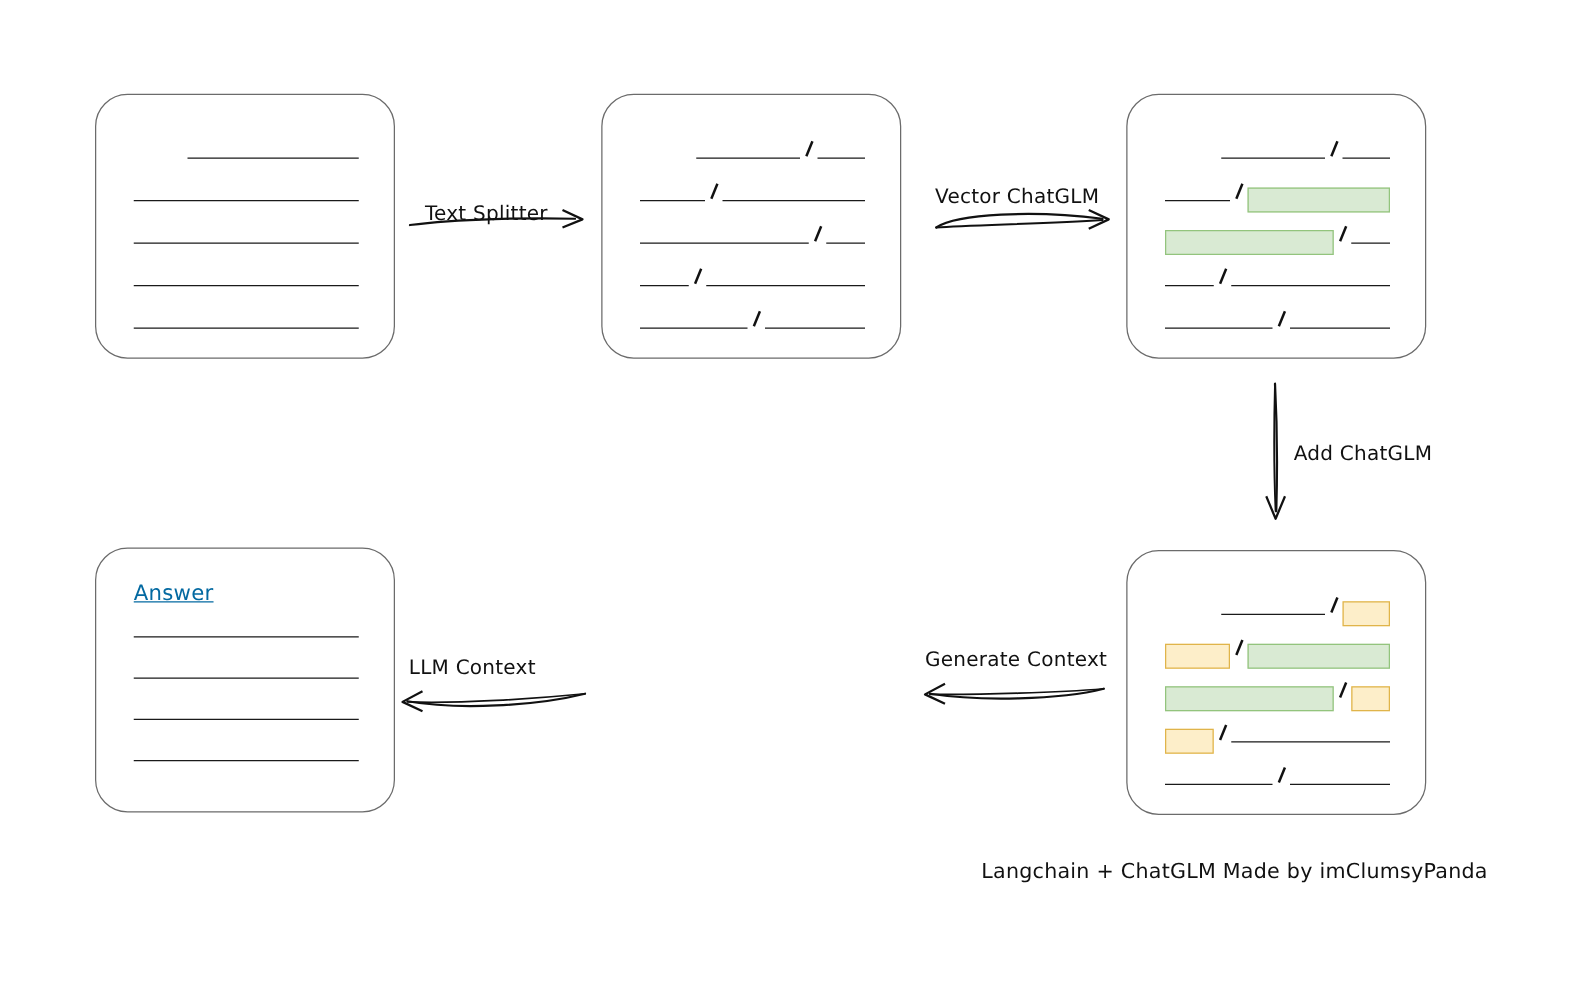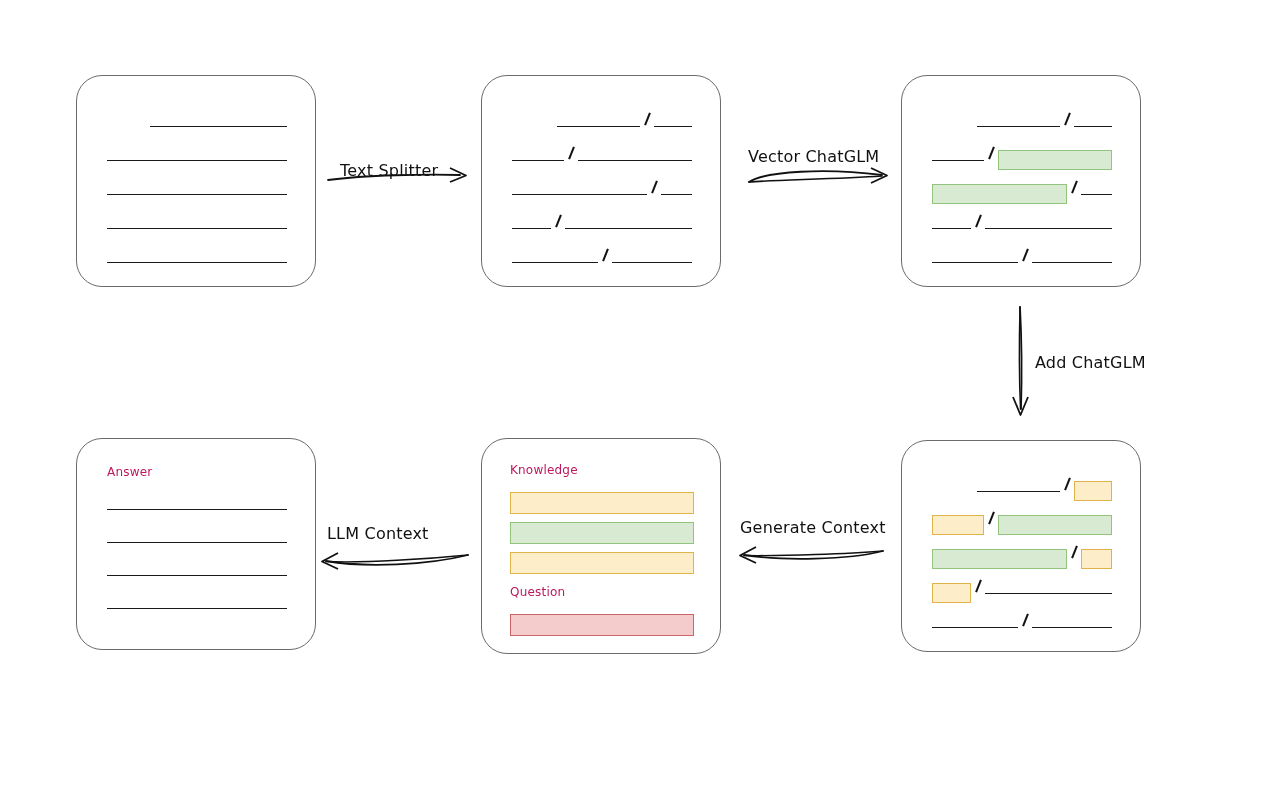--- a/index.html
+++ b/index.html
@@ -55,24 +55,25 @@
   }
   .chip.green  { background: #d9ead3; border-color: #93c47d; }
   .chip.yellow { background: #fdeec9; border-color: #e0b44a; }
   .chip.red    { background: #f4cccc; border-color: #cc6666; }
   .chip.tall   { height: 22px; }
 
   
   .card-label {
     position: absolute;
     font-family: "DejaVu Sans", sans-serif;
-    font-size: 12px;
-    color: #be185d;
+    font-size: 17px;
+    color: #0369a1;
     letter-spacing: 0.2px;
     white-space: nowrap;
+    text-decoration: underline;
   }
   
   .arrow-svg {
     position: absolute;
     overflow: visible;
   }
   .arrow-label {
     position: absolute;
     font-family: "DejaVu Sans", sans-serif;
     font-size: 16px;
@@ -157,34 +158,20 @@
         <div class="chip yellow" style="left: 178.989px; top: 108px; width: 31.011px;"></div>
         <div class="chip yellow" style="left: 30px; top: 142px; width: 39.2688px;"></div>
         <div class="slash" style="left: 70.2688px; top: 144px;"></div>
         <div class="tline" style="left: 83.2688px; top: 152px; width: 126.731px;"></div>
         <div class="tline" style="left: 30px; top: 186px; width: 85.6774px;"></div>
         <div class="slash" style="left: 116.677px; top: 178px;"></div>
         <div class="tline" style="left: 129.677px; top: 186px; width: 80.3226px;"></div>
       </div>
   </div>
 
-  <div class="card" id="card-prompt" style="left:481px; top:438px; width:240px; height:216px;">
-    <div class="card-inner">
-      <div class="card-label" style="left:28px; top:24px;">Knowledge</div>
-      <div id="knowledge-bars">
-          <div class="chip tall yellow" style="left: 28px; top: 53px; width: 184px;"></div>
-          <div class="chip tall green" style="left: 28px; top: 83px; width: 184px;"></div>
-          <div class="chip tall yellow" style="left: 28px; top: 113px; width: 184px;"></div>
-        </div>
-      <div class="card-label" style="left:28px; top:146px;">Question</div>
-      <div id="question-bars">
-          <div class="chip tall red" style="left: 28px; top: 175px; width: 184px;"></div>
-        </div>
-    </div>
-  </div>
 
   <div class="card" id="card-answer" style="left:76px; top:438px; width:240px; height:212px;">
     <div class="card-inner">
       <div class="card-label" style="left:30px; top:26px;">Answer</div>
       <div id="answer-lines">
           <div class="tline" style="left: 30px; top: 70px; width: 180px;"></div>
           <div class="tline" style="left: 30px; top: 103px; width: 180px;"></div>
           <div class="tline" style="left: 30px; top: 136px; width: 180px;"></div>
           <div class="tline" style="left: 30px; top: 169px; width: 180px;"></div>
         </div>
@@ -218,14 +205,15 @@
     <path d="M18,9 L2,17.5 L18,25" stroke="#111" stroke-width="1.8" fill="none" stroke-linejoin="round"></path>
   </svg>
 
   <div class="arrow-label" style="left:327px; top:524px;">LLM Context</div>
   <svg class="arrow-svg" style="left:318px; top:544px;" width="152" height="30">
     <path d="M150,11 C110,21 48,24 8,17" stroke="#111" stroke-width="1.8" fill="none" stroke-linecap="round"></path>
     <path d="M150,11 C110,15 48,19 8,17.5" stroke="#111" stroke-width="1.4" fill="none" stroke-linecap="round"></path>
     <path d="M20,9 L4,17.5 L20,25" stroke="#111" stroke-width="1.8" fill="none" stroke-linejoin="round"></path>
   </svg>
 
+  <div class="caption" style="left:785px; top:687px;">Langchain + ChatGLM Made by imClumsyPanda</div>
 
 </div>
 
 </body></html>

